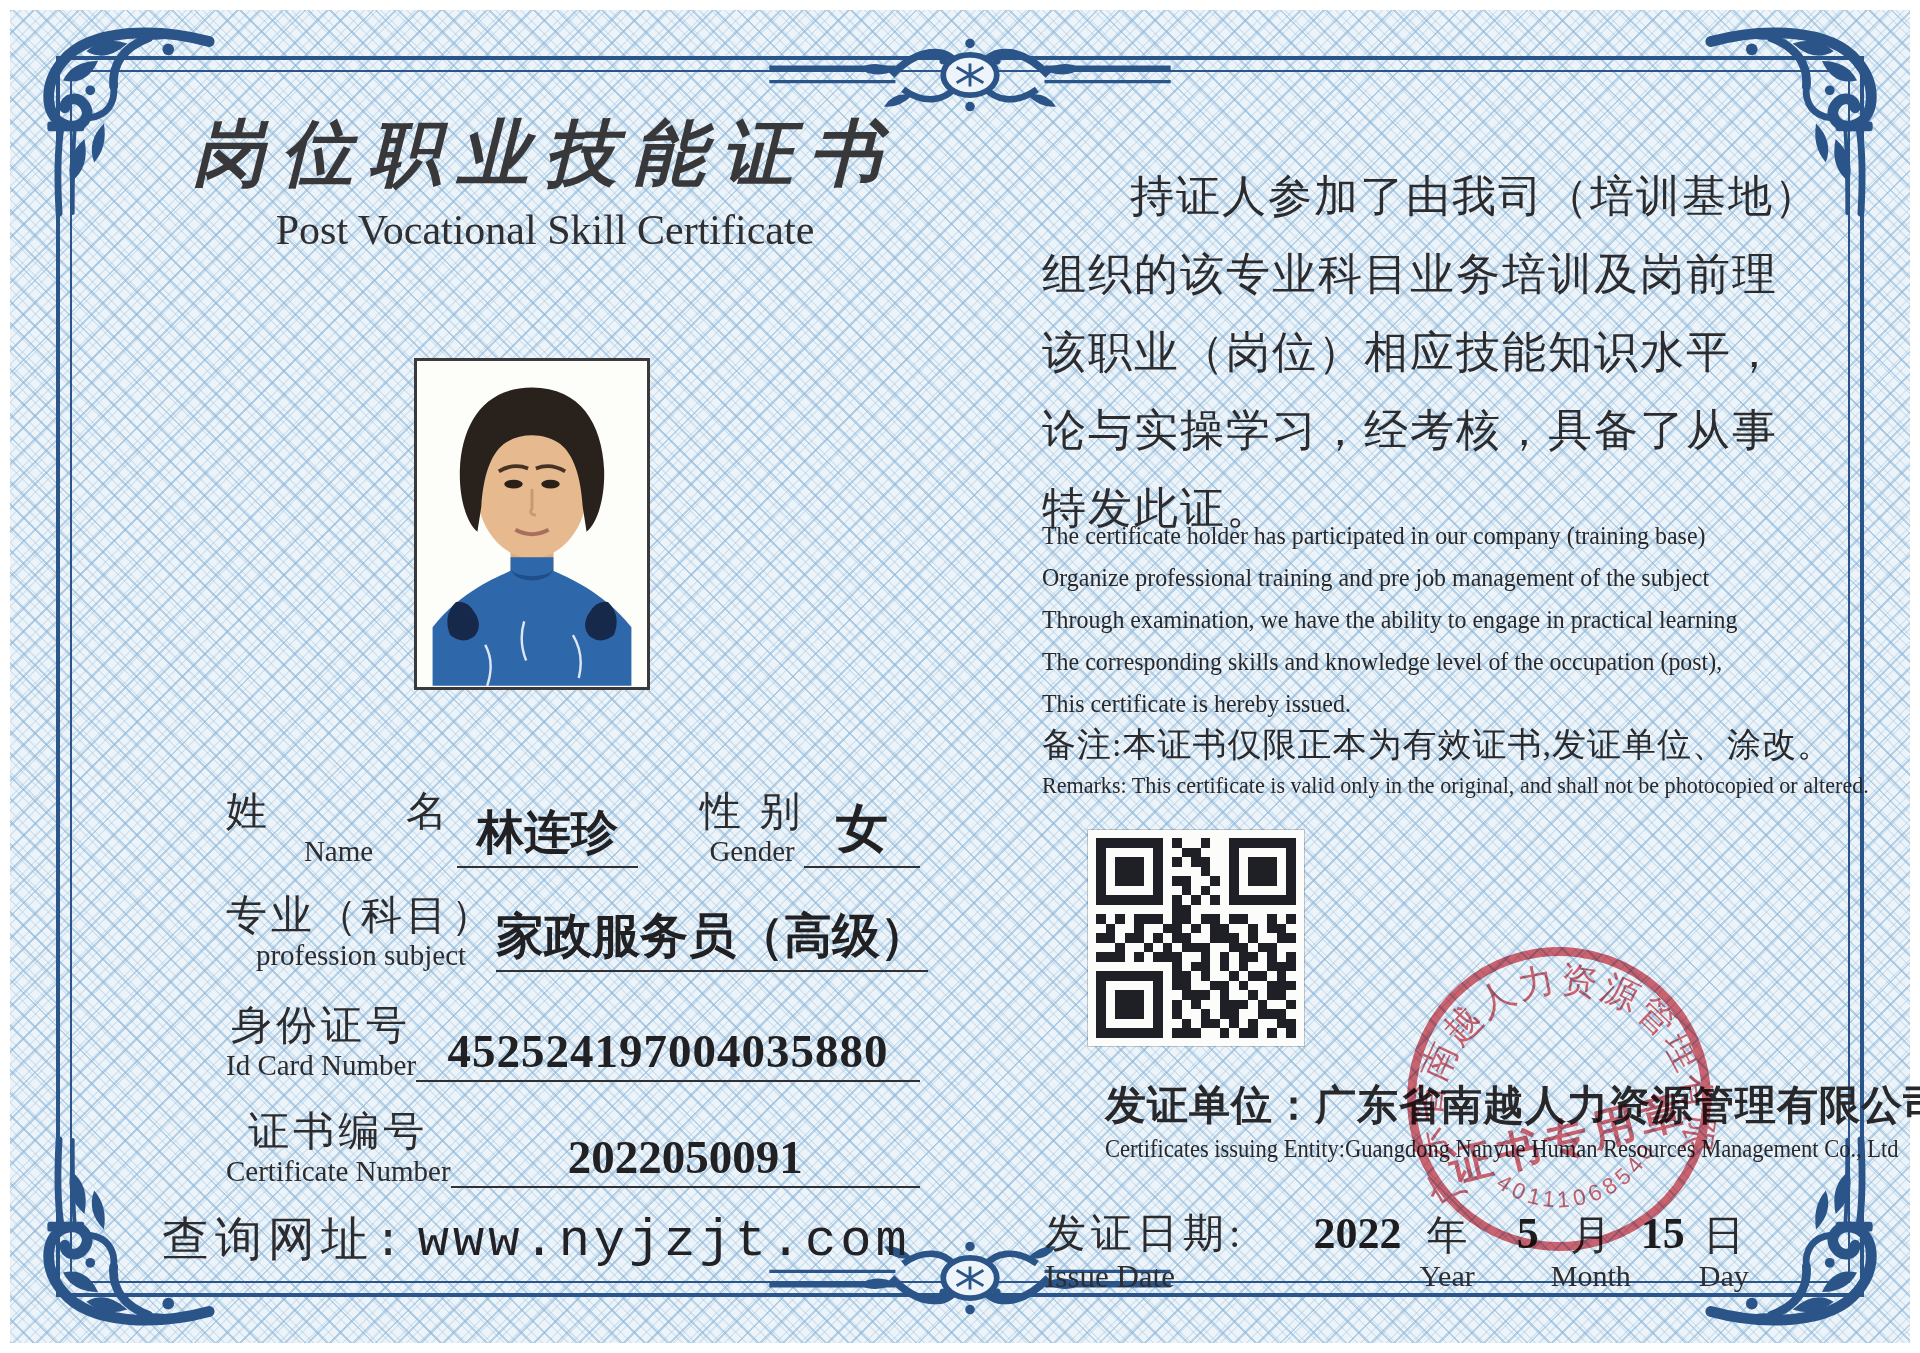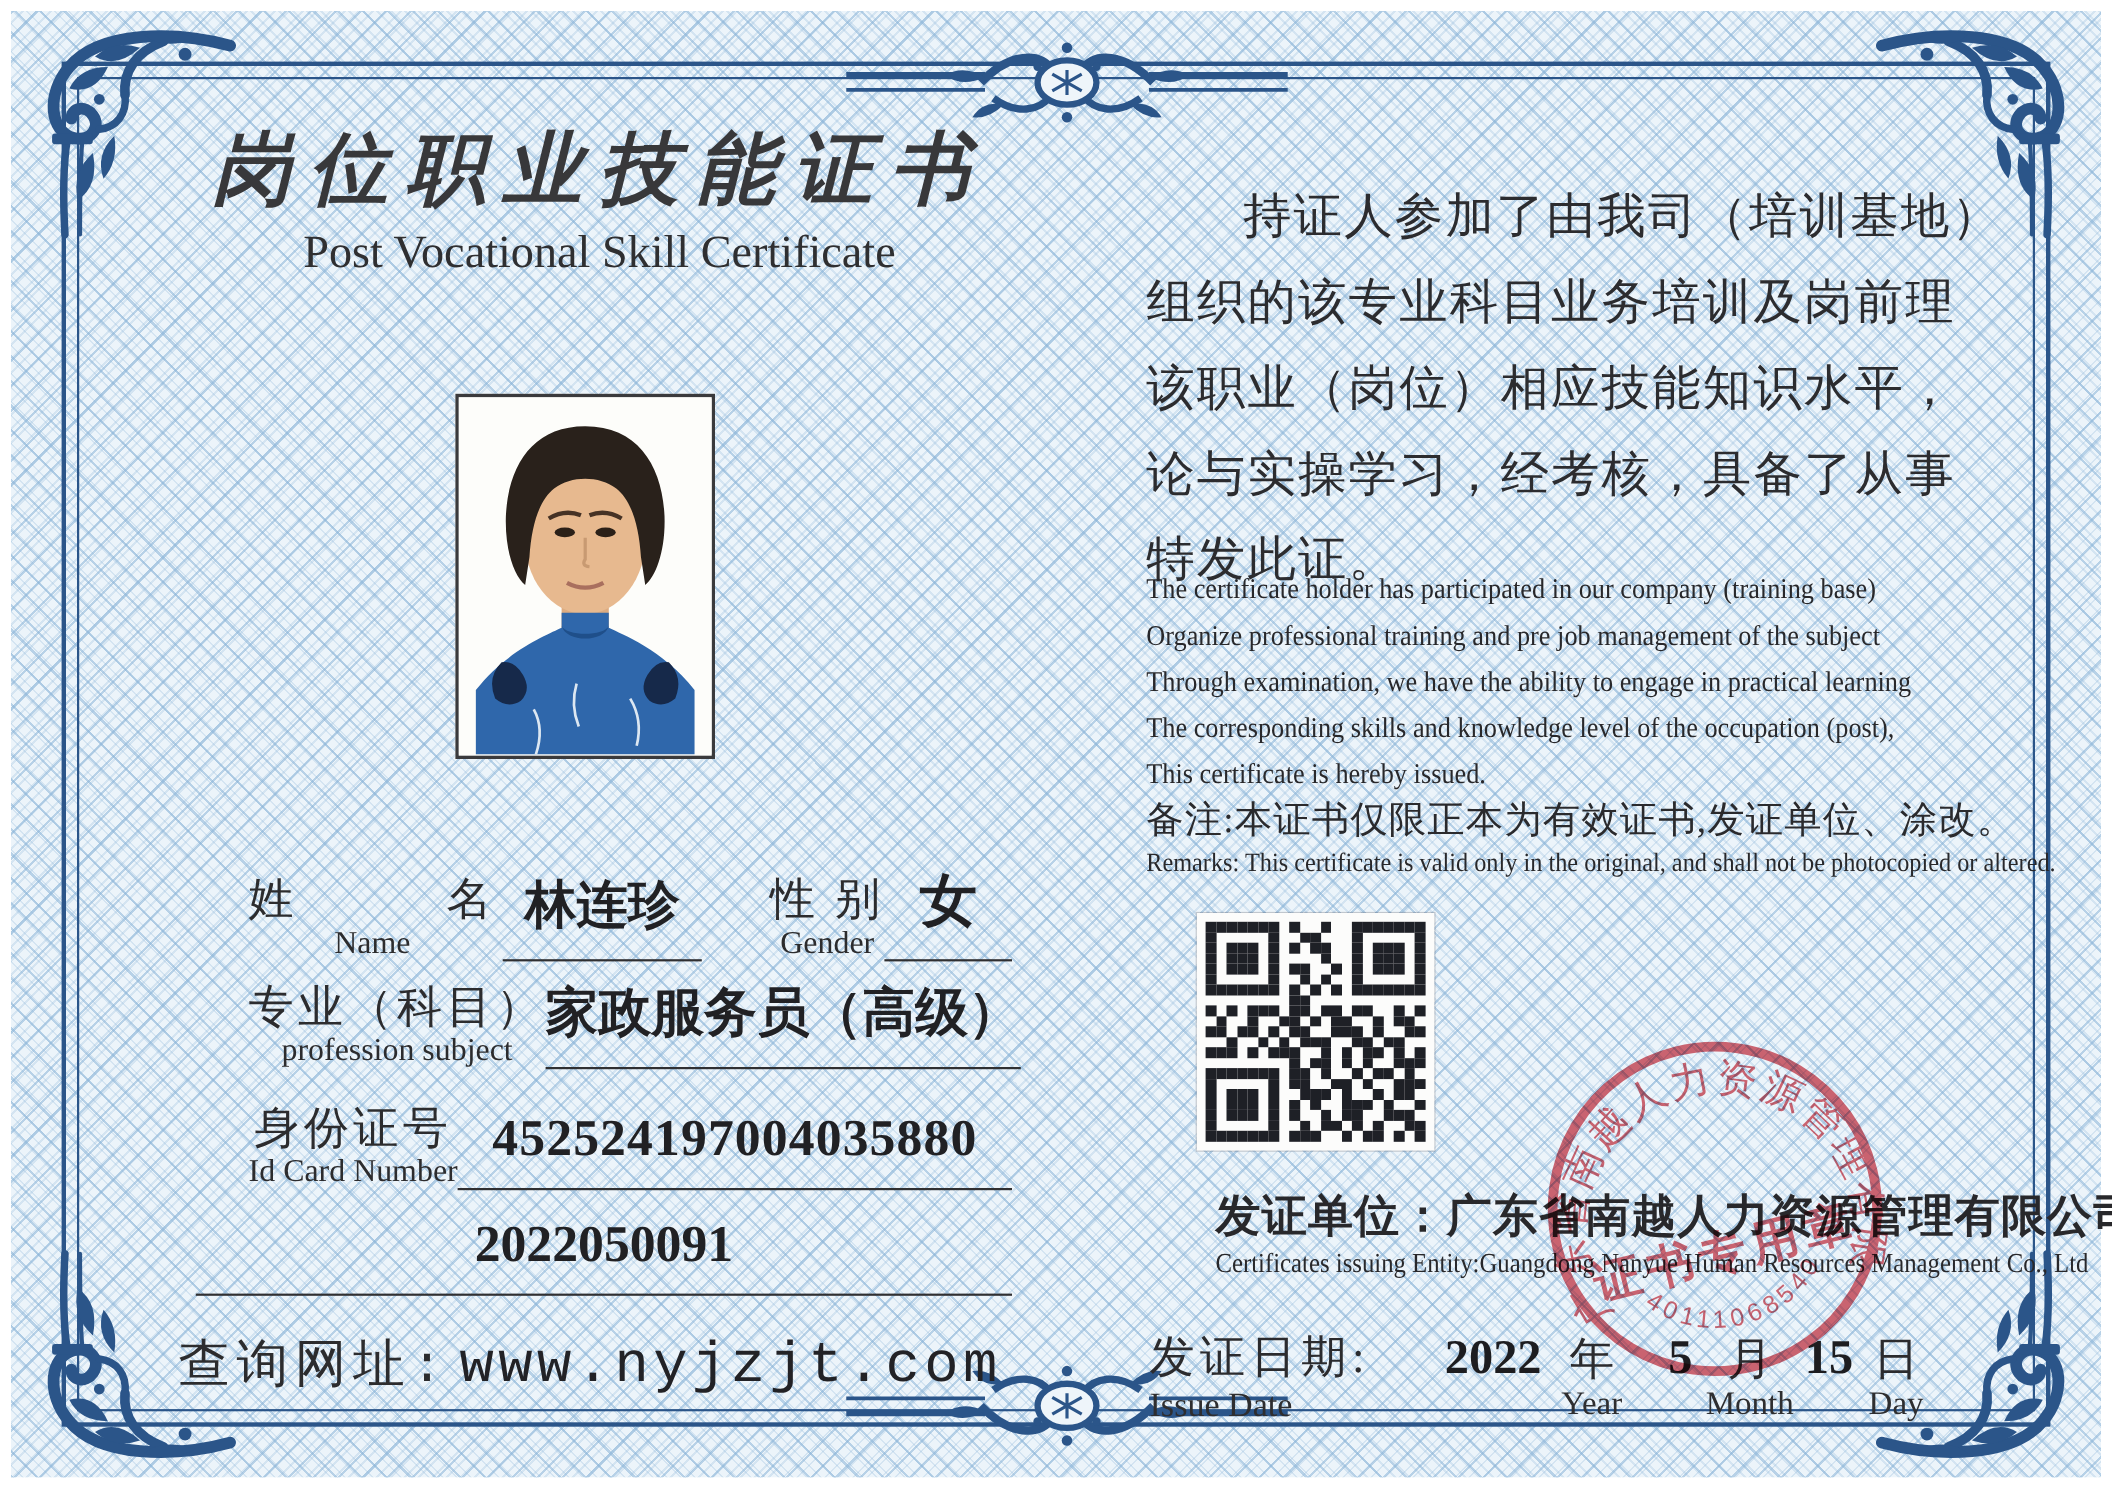--- a/index.html
+++ b/index.html
@@ -40,21 +40,21 @@
 
   .photo { position:absolute; left:404px; top:348px; width:236px; height:332px;
            background:#fdfdfa; border:3px solid #3a3a3c; }
   .photo svg { width:100%; height:100%; display:block; }
 
   .frow { position:absolute; left:168px; width:742px; display:flex; align-items:flex-end; }
   .flabel { display:flex; flex-direction:column; align-items:center; flex:none;padding-left:48px; }
   .flabel .cn { font-size:41px; color:#2c2c2e; letter-spacing:4px; white-space:nowrap; }
   .flabel .en { font-size:29px; color:#2c2c2e; margin-top:-4px; white-space:nowrap; }
   .fvalue { border-bottom:2.5px solid #303032; text-align:center; font-weight:bold;
-            font-size:47px; color:#212124; padding-bottom:18px; white-space:nowrap; }
+            font-size:47px; color:#212124; padding-bottom:2px; white-space:nowrap; }
 
   .web-row { position:absolute; left:152px; top:1198px; white-space:nowrap;font-family:Liberation Mono, monospace; }
   .web-row .cn  { font-size:47px; color:#2c2c2e; letter-spacing:6px; }
   .web-row .url { font-size:52px; color:#222226; letter-spacing:4px; }
 
   
   .intro-cn { position:absolute; left:1032px; top:148px; width:780px; }
   .intro-cn .line { font-size:44px; line-height:78px; letter-spacing:2px; color:#2c2c2f; white-space:nowrap; }
   .intro-cn .line.first { text-indent:88px; }
 
@@ -300,20 +300,24 @@
     <div class="flabel">
       <span class="cn">身份证号</span>
       <span class="en">Id Card Number</span>
     </div>
     <div class="fvalue" style="flex:1; letter-spacing:1px;">
       <span>452524197004035880</span>
     </div>
   </div>
 
   <div class="frow" style="top:1094px;">
+    <div class="flabel">
+      <span class="cn">证书编号</span>
+      <span class="en">Certificate Number</span>
+    </div>
     <div class="fvalue" style="flex:1;text-align:center;">
       <span>2022050091</span>
     </div>
   </div>
 
   <div class="web-row">
     <span class="cn">查询网址:</span>
     <span class="url">www.nyjzjt.com</span>
   </div>
 

